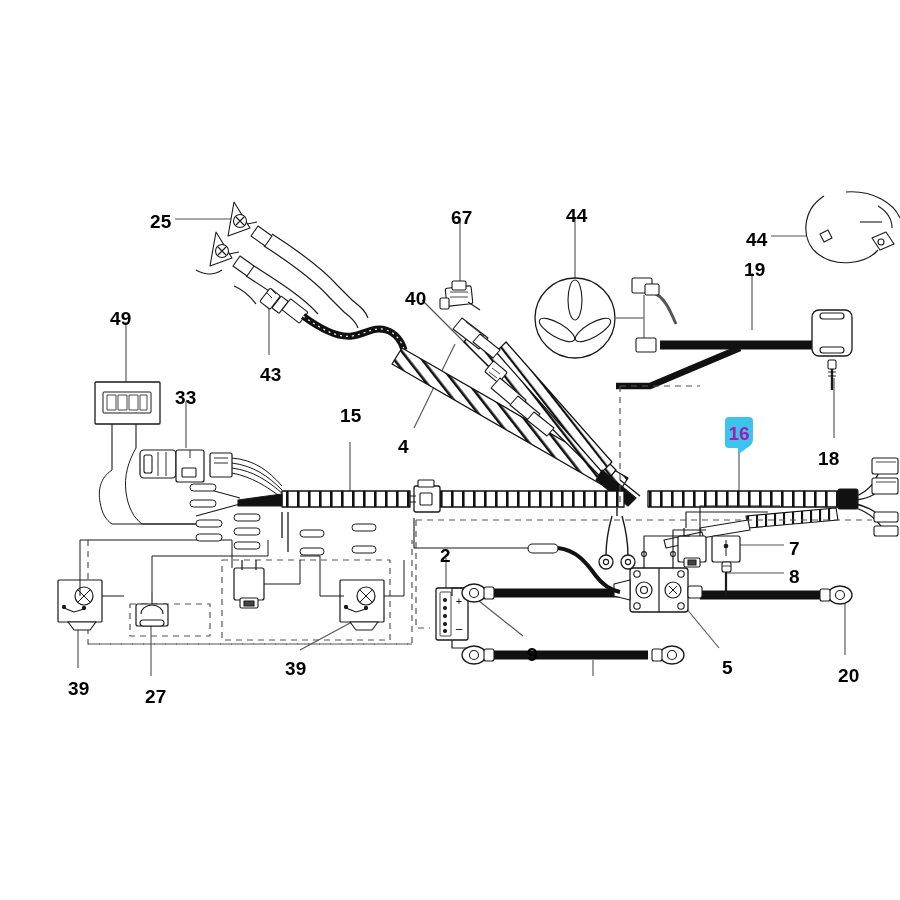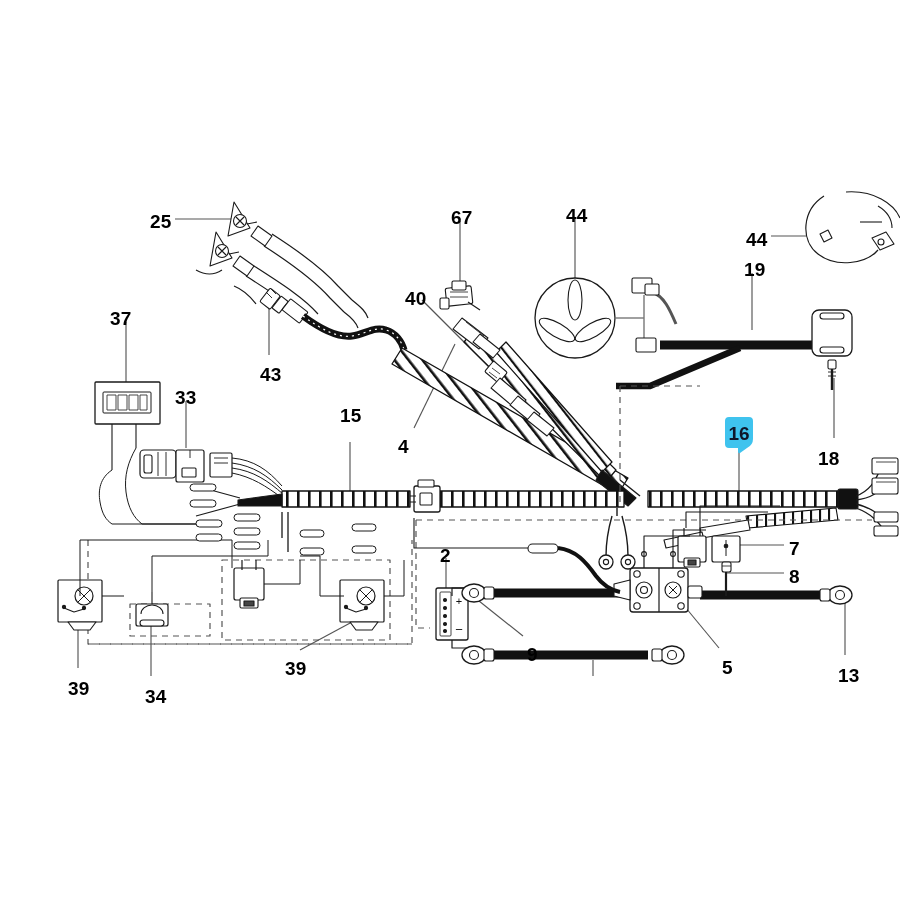--- a/index.html
+++ b/index.html
@@ -5,21 +5,21 @@
   html,body{margin:0;padding:0;background:#ffffff;}
   body{width:900px;height:900px;overflow:hidden;
        font-family:"Liberation Sans",sans-serif;}
   #stage{position:relative;width:900px;height:900px;background:#fff;}
   #art{position:absolute;inset:0;}
   .cl{position:absolute;font-weight:bold;font-size:19px;color:#000;
       letter-spacing:.3px;line-height:1;white-space:nowrap;}
   .badge{position:absolute;width:34px;height:42px;}
   .badge .bg{position:absolute;inset:0;}
   .badge .num{position:absolute;inset:0;display:flex;align-items:center;
-      justify-content:center;font-weight:bold;font-size:19px;color:#0f172a;
+      justify-content:center;font-weight:bold;font-size:19px;color:#a21caf;
       padding-bottom:5px;}
 </style>
 </head>
 <body>
 
 <div id="stage">
 
 <svg id="art" viewBox="0 0 900 900" width="900" height="900">
   <defs>
 
@@ -426,39 +426,39 @@
     <path d="M686 528 V 512 H 768"></path>
     <path d="M700 528 V 506 H 780"></path>
     <path d="M644 556 V 536 H 690"></path>
     <path d="M673 556 V 530 H 706"></path>
   </g>
 
   </g>
 </svg>
 
 <div class="cl" style="left:150px;top:212px">25</div>
-<div class="cl" style="left:110px;top:309px">37</div>
+<div class="cl" style="left:110px;top:309px">49</div>
 <div class="cl" style="left:260px;top:365px">43</div>
 <div class="cl" style="left:175px;top:388px">33</div>
 <div class="cl" style="left:340px;top:406px">15</div>
 <div class="cl" style="left:398px;top:437px">4</div>
 <div class="cl" style="left:405px;top:289px">40</div>
 <div class="cl" style="left:451px;top:208px">67</div>
 <div class="cl" style="left:566px;top:206px">44</div>
 <div class="cl" style="left:746px;top:230px">44</div>
 <div class="cl" style="left:744px;top:260px">19</div>
 <div class="cl" style="left:818px;top:449px">18</div>
 <div class="cl" style="left:789px;top:539px">7</div>
 <div class="cl" style="left:789px;top:567px">8</div>
 <div class="cl" style="left:440px;top:546px">2</div>
 <div class="cl" style="left:527px;top:645px">9</div>
 <div class="cl" style="left:722px;top:658px">5</div>
-<div class="cl" style="left:838px;top:666px">13</div>
+<div class="cl" style="left:838px;top:666px">20</div>
 <div class="cl" style="left:68px;top:679px">39</div>
-<div class="cl" style="left:145px;top:687px">34</div>
+<div class="cl" style="left:145px;top:687px">27</div>
 <div class="cl" style="left:285px;top:659px">39</div>
 
 <div class="badge" style="left:722px;top:415px">
   <svg class="bg" viewBox="0 0 34 42">
     <path d="M3 6 Q3 2 7 2 H27 Q31 2 31 6 V24 Q31 30 25 33
              L18 38 Q16 39 16 36 V33 H7 Q3 33 3 29 Z" fill="#3fc3ee"></path>
   </svg>
   <div class="num">16</div>
 </div>
 

